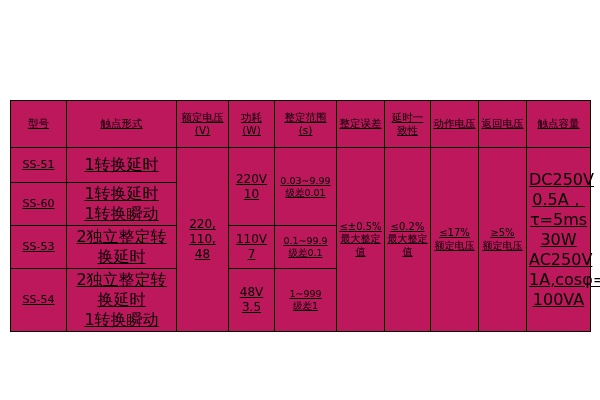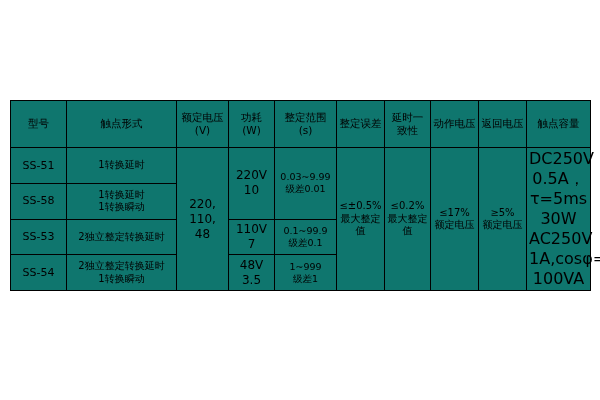--- a/index.html
+++ b/index.html
@@ -20,41 +20,42 @@
   .table-wrap {
     position: absolute;
     left: 10px;
     top: 100px;
     width: 580px;
   }
   table.spec {
     border-collapse: collapse;
     width: 580px;
     table-layout: fixed;
-    background: #0f766e;
+    background: #be185d;
+    text-decoration: underline;
   }
   table.spec td, table.spec th {
     border: 1px solid #000000;
     text-align: center;
     vertical-align: middle;
     color: #000000;
     font-weight: normal;
     padding: 1px 2px;
     line-height: 1.25;
   }
   thead td {
     font-size: 10.5px;
     height: 44px;
   }
   tbody td {
     font-size: 10px;
   }
   .row-h { height: 35px; margin-left: 48px; }
   .model-cell { font-size: 11px; }
-  .contact-cell { font-size: 10px; }
+  .contact-cell { font-size: 16px; }
   .multiline { white-space: pre-line; }
   .cap-cell { font-size: 16px; line-height: 1.5; }
   .volt-cell { font-size: 12px; line-height: 1.6; }
   .power-cell { font-size: 12px; line-height: 1.5; }
   .range-cell { font-size: 9.5px; line-height: 1.45; }
   .pad-cell { font-size: 10px; line-height: 1.35; }
 </style>
 </head>
 <body>
 
@@ -110,21 +111,21 @@
           <td class="pad-cell multiline" rowspan="4">≥5%
 额定电压</td>
           <td class="cap-cell multiline" rowspan="4">DC250V
 0.5A，τ=5ms
 30W
 AC250V
 1A,cosφ=0.4
 100VA</td>
         </tr>
         <tr class="row-h">
-          <td class="model-cell">SS-58</td>
+          <td class="model-cell">SS-60</td>
           <td class="contact-cell multiline">1转换延时
 1转换瞬动</td>
         </tr>
         <tr class="row-h">
           <td class="model-cell">SS-53</td>
           <td class="contact-cell multiline">2独立整定转换延时</td>
           <td class="power-cell multiline">110V
 7</td>
           <td class="range-cell multiline">0.1~99.9
 级差0.1</td>

